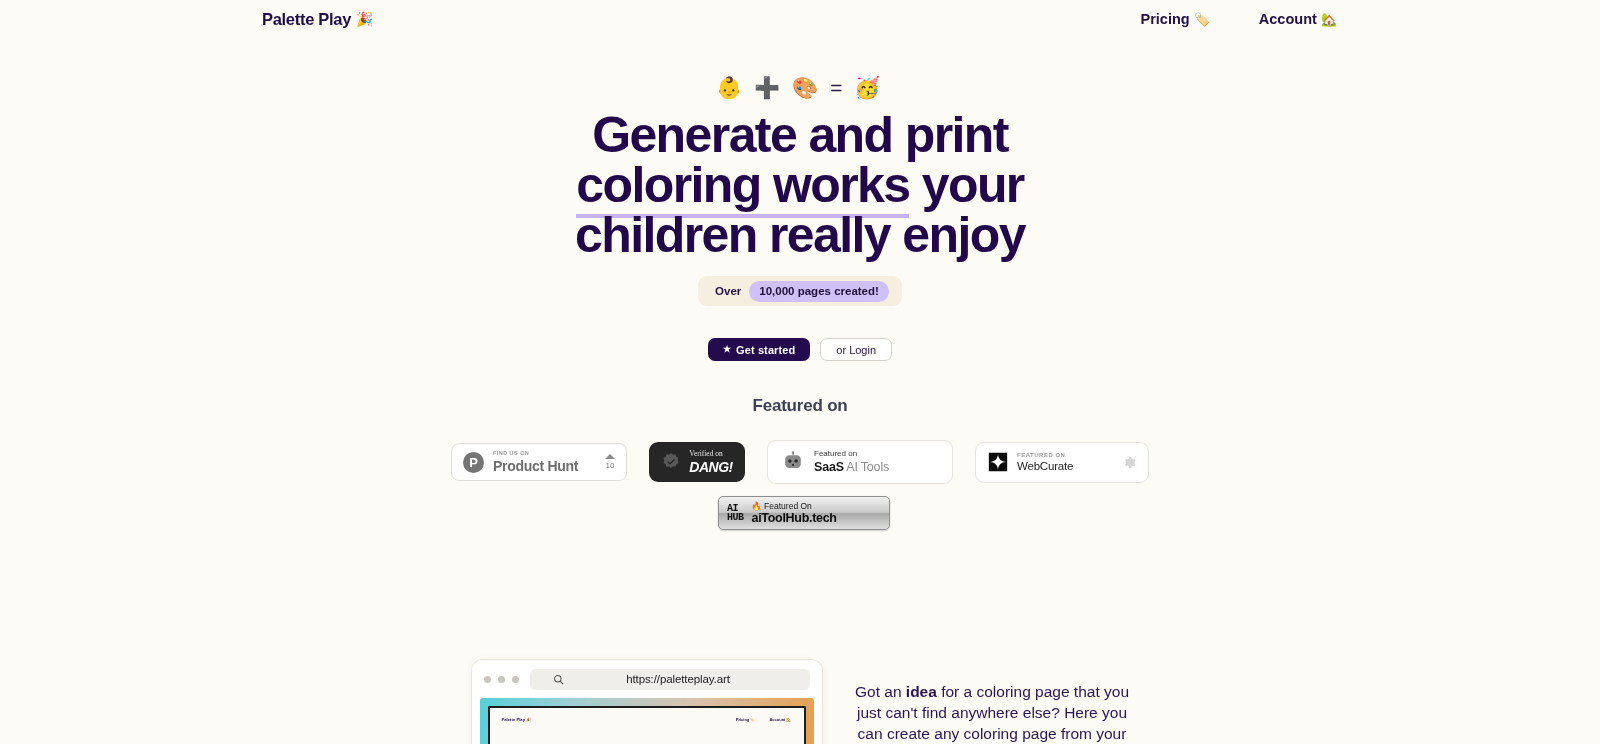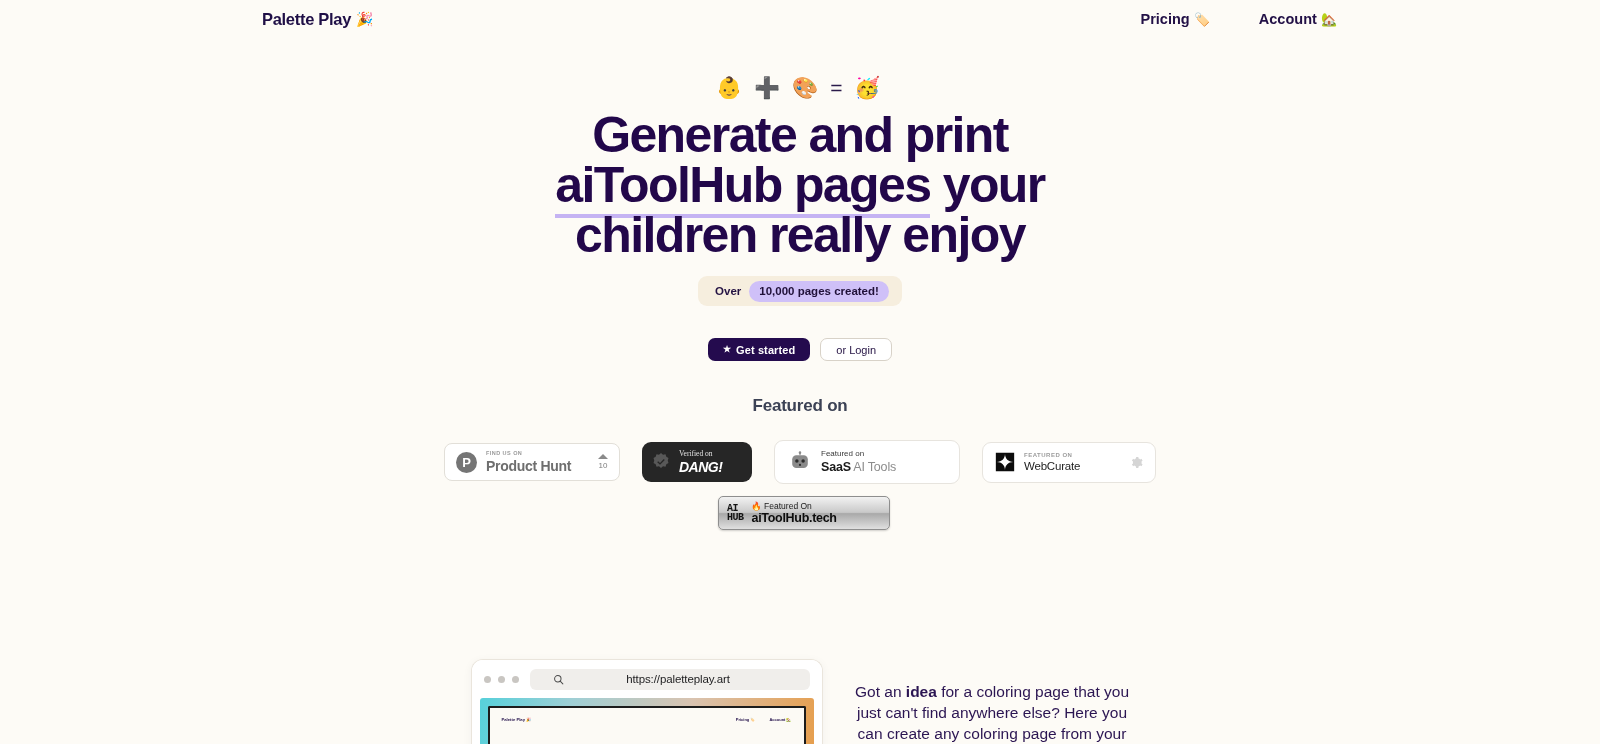--- a/index.html
+++ b/index.html
@@ -234,29 +234,30 @@
     width: 0; height: 0;
     border-left: 5px solid transparent;
     border-right: 5px solid transparent;
     border-bottom: 5px solid #8A8A8A;
     margin: 0 auto 2px;
   }
   .ph-count { font-size: 8px; color: #7E7E7E; font-weight: normal; }
 
   
   .badge-dang {
-    width: 110px;
+    width: 96px;
     height: 40px;
     background: #262626;
     border-radius: 9px;
     display: flex;
     align-items: center;
     padding: 0 9px;
     gap: 8px;
     cursor: pointer;
+    justify-content: center;
   }
   .dang-seal {
     width: 20px; height: 20px;
     flex: none;
   }
   .dang-text { line-height: 1; }
   .dang-top {
     font-size: 7.5px;
     color: #E4E4E4;
     margin-bottom: 2px;
@@ -481,21 +482,21 @@
       </div>
       <div class="nav-item">
         <span>Account</span>
         <span class="emoji">🏡</span>
       </div>
     </div>
   </div>
 
   <div class="hero">
     <div class="hero-emojis">👶 ➕ 🎨 = 🥳</div>
-    <h1 class="hero-title"><span>Generate and print </span><span class="hl">aiToolHub pages</span><span> your children really enjoy</span></h1>
+    <h1 class="hero-title"><span>Generate and print </span><span class="hl">coloring works</span><span> your children really enjoy</span></h1>
   </div>
 
   <div class="stat-wrap">
     <div class="stat-pill">
       <span class="stat-label">Over</span>
       <span class="stat-value">10,000 pages created!</span>
     </div>
   </div>
 
   <div class="cta-wrap">

